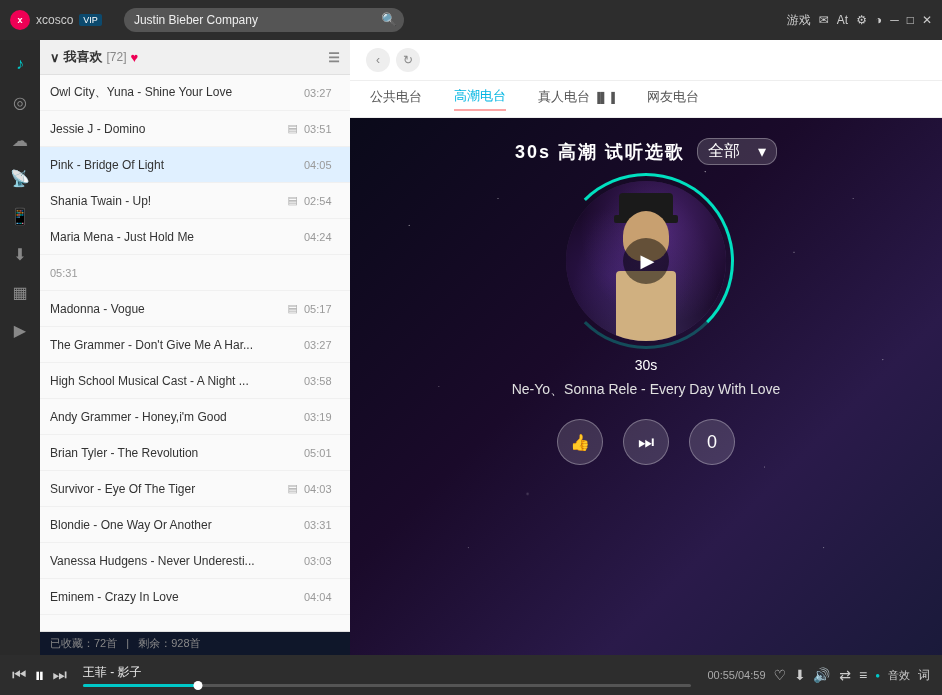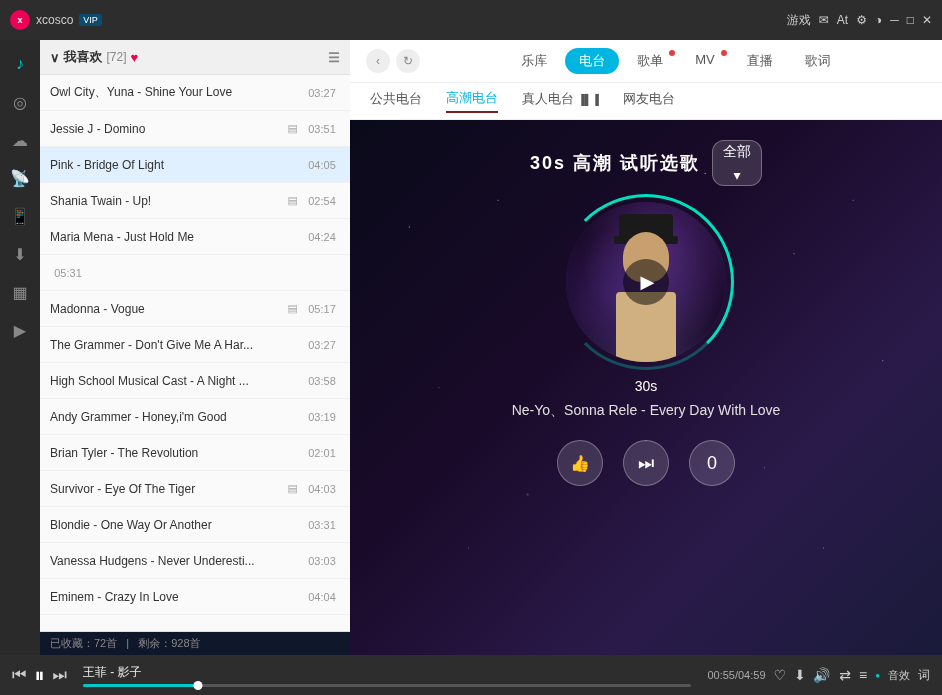--- a/index.html
+++ b/index.html
@@ -69,21 +69,21 @@
       align-items: center;
       padding: 4px 10px;
       height: 36px;
       border-bottom: 1px solid #f0f0f0;
       cursor: pointer;
       font-size: 12px;
     }
     .song-item.active { background: #e0f0ff; }
     .song-name { flex: 1; overflow: hidden; text-overflow: ellipsis; white-space: nowrap; color: #333; }
     .song-icon { color: #aaa; margin: 0 6px; font-size: 11px; }
-    .song-duration { color: #999; font-size: 11px; min-width: 36px; text-align: center; }
+    .song-duration { color: #999; font-size: 11px; min-width: 36px; text-align: left; }
     .playlist-footer {
       padding: 4px 10px;
       font-size: 11px;
       color: #888;
       background: #0f172a;
       border-top: 1px solid #e0e0e0;
     }
 
     
     .content-area {
@@ -106,26 +106,26 @@
     .nav-tabs { display: flex; gap: 4px; flex: 1; justify-content: center; }
     .nav-tab { padding: 4px 14px; border-radius: 4px; font-size: 13px; cursor: pointer; color: #555; position: relative; }
     .nav-tab.active { background: #00b5e2; color: white; border-radius: 16px; }
     .nav-tab .dot { position: absolute; top: 2px; right: 2px; width: 6px; height: 6px; background: #e04040; border-radius: 50%; }
 
     
     .sub-nav {
       display: flex;
       align-items: center;
       padding: 6px 20px;
-      gap: 24px;
+      gap: 32px;
       background: #fff;
       border-bottom: 1px solid #eee;
     }
     .sub-nav-item { font-size: 13px; color: #555; cursor: pointer; padding-bottom: 4px; }
-    .sub-nav-item.active { color: #00b5e2; border-bottom: 2px solid #7f1d1d; }
+    .sub-nav-item.active { color: #00b5e2; border-bottom: 2px solid #fca5a5; }
     .sub-nav-item .bar-icon { font-size: 10px; }
 
     
     .station-content {
       flex: 1;
       background: linear-gradient(135deg, #0a0a1a 0%, #1a0a2a 40%, #2a1a4a 70%, #1a1a3a 100%);
       position: relative;
       overflow: hidden;
       display: flex;
       flex-direction: column;
@@ -160,28 +160,27 @@
       align-items: center;
       gap: 12px;
       margin-bottom: 16px;
       z-index: 1;
     }
     .station-title-text { color: #fff; font-size: 18px; font-weight: bold; letter-spacing: 2px; }
     .all-btn {
       background: rgba(255,255,255,0.15);
       border: 1px solid rgba(255,255,255,0.3);
       color: #fff;
-      font-size: 14px;
+      font-size: 16px;
       padding: 2px 10px;
       border-radius: 12px;
       cursor: pointer;
       display: flex;
       align-items: center;
-      gap: 6px;
-      flex-direction: column;
+      gap: 18px;
     }
 
     
     .album-container {
       position: relative;
       width: 160px;
       height: 160px;
       z-index: 1;
       margin-bottom: 16px;
     }
@@ -328,20 +327,24 @@
   </style>
 </head>
 <body>
 
 <div class="titlebar">
   <div class="titlebar-logo">
     <div class="logo-icon">x</div>
     <span>xcosco</span>
     <span class="vip-badge">VIP</span>
   </div>
+  <div class="search-bar">
+    <input type="text" value="Justin Bieber Company" style="">
+    <span class="search-icon-btn">🔍</span>
+  </div>
   <div class="titlebar-right">
     <span>游戏</span>
     <span>✉</span>
     <span>At</span>
     <span>⚙</span>
     <span>◑</span>
     <span>─</span>
     <span>□</span>
     <span>✕</span>
   </div>
@@ -406,21 +409,21 @@
       <div class="song-item">
         <span class="song-name">High School Musical Cast - A Night ...</span>
         <span class="song-duration">03:58</span>
       </div>
       <div class="song-item">
         <span class="song-name">Andy Grammer - Honey,i'm Good</span>
         <span class="song-duration">03:19</span>
       </div>
       <div class="song-item">
         <span class="song-name">Brian Tyler - The Revolution</span>
-        <span class="song-duration">02:01</span>
+        <span class="song-duration">05:01</span>
       </div>
       <div class="song-item">
         <span class="song-name">Survivor - Eye Of The Tiger</span>
         <span class="song-icon">▤</span>
         <span class="song-duration">04:03</span>
       </div>
       <div class="song-item">
         <span class="song-name">Blondie - One Way Or Another</span>
         <span class="song-duration">03:31</span>
       </div>
@@ -439,28 +442,20 @@
       <span style="margin:0 6px;">|</span>
       <span>剩余：928首</span>
     </div>
   </div>
 
   <div class="content-area">
 
     <div class="nav-bar">
       <div class="nav-arrow">‹</div>
       <div class="nav-arrow">↻</div>
-      <div class="nav-tabs">
-        <div class="nav-tab">乐库</div>
-        <div class="nav-tab active">电台</div>
-        <div class="nav-tab">歌单<span class="dot"></span></div>
-        <div class="nav-tab">MV<span class="dot"></span></div>
-        <div class="nav-tab">直播</div>
-        <div class="nav-tab">歌词</div>
-      </div>
     </div>
 
     <div class="sub-nav">
       <div class="sub-nav-item">公共电台</div>
       <div class="sub-nav-item active">高潮电台</div>
       <div class="sub-nav-item">真人电台 <span class="bar-icon">▐▌▐</span></div>
       <div class="sub-nav-item">网友电台</div>
     </div>
 
     <div class="station-content">

